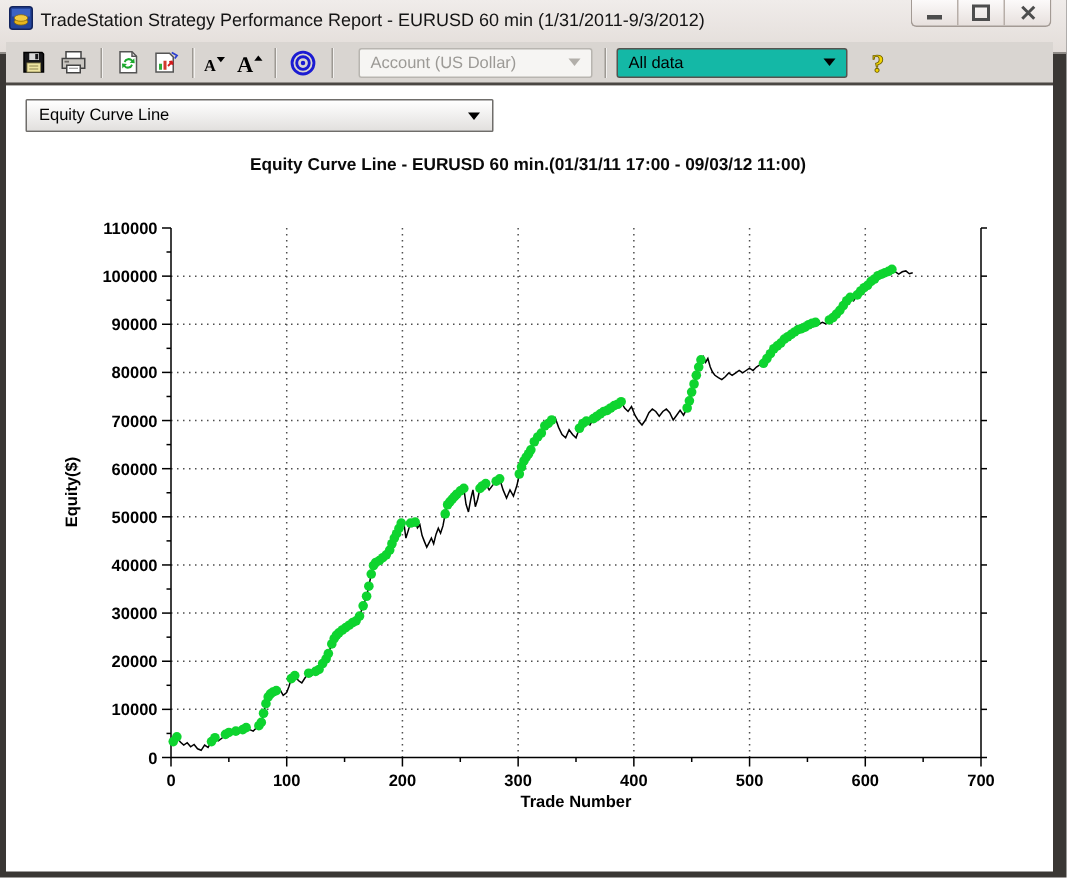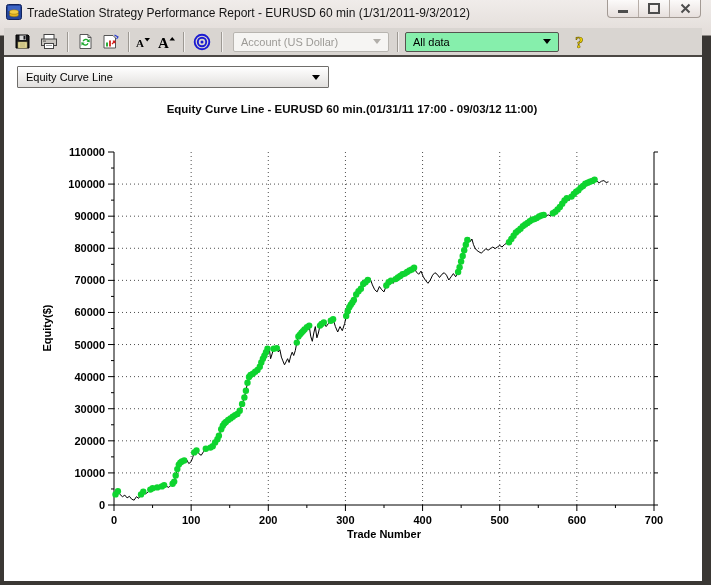--- a/index.html
+++ b/index.html
@@ -38,21 +38,21 @@
   .tbtn{width:18px;height:18px;display:flex;align-items:center;justify-content:center;flex:none;}
   .tsep{width:1px;height:20px;background:#9d9993;border-right:1px solid #f2f0ee;flex:none;}
   .combo{
     height:20px;box-sizing:border-box;display:flex;align-items:center;
     font-size:11px;padding:0 4px 0 7px;border-radius:2px;flex:none;
   }
   .combo .arrowbox{margin-left:auto;display:flex;align-items:center;justify-content:center;width:14px;}
   .tri-down{width:0;height:0;border-left:4px solid transparent;border-right:4px solid transparent;border-top:5px solid #000;}
   .combo.disabled{background:#f6f5f3;border:1px solid #b8b5b0;color:#9c9a96;}
   .combo.disabled .tri-down{border-top-color:#b2afaa;}
-  .combo.enabled{background:#86efac;border:1px solid #55534f;color:#000;}
+  .combo.enabled{background:#14b8a6;border:1px solid #55534f;color:#000;}
   
   .content{
     position:absolute;left:4px;top:57px;width:698px;height:524px;background:#ffffff;
   }
   .selector{
     position:absolute;left:13px;top:9px;width:312px;height:22px;box-sizing:border-box;
     border:1px solid #6f6d6a;border-radius:1px;
     background:linear-gradient(#ffffff,#e2e0de);
     display:flex;align-items:center;font-size:11px;color:#000;padding:0 8px;
   }
@@ -146,21 +146,21 @@
   </div>
   <div class="tsep" style="margin-left:7px"></div>
   <div class="tbtn" style="margin-left:8px">
     <svg width="18" height="18" viewBox="0 0 18 18">
       <circle cx="9" cy="9" r="7.3" fill="none" stroke="#1b1bd2" stroke-width="1.9"></circle>
       <circle cx="9" cy="9" r="4.2" fill="none" stroke="#1b1bd2" stroke-width="1.9"></circle>
       <circle cx="9" cy="9" r="1.5" fill="#1b1bd2"></circle>
     </svg>
   </div>
   <div class="tsep" style="margin-left:10px"></div>
-  <div class="combo disabled" style="margin-left:10px;width:156px" aria-disabled="true">
+  <div class="combo disabled" style="margin-left:16px;width:156px" aria-disabled="true">
     <span>Account (US Dollar)</span>
     <span class="arrowbox">
         <span class="tri-down"></span>
       </span>
   </div>
   <div class="tsep" style="margin-left:8px"></div>
   <div class="combo enabled" style="margin-left:6px;width:154px">
     <span>All data</span>
     <span class="arrowbox">
         <span class="tri-down"></span>

